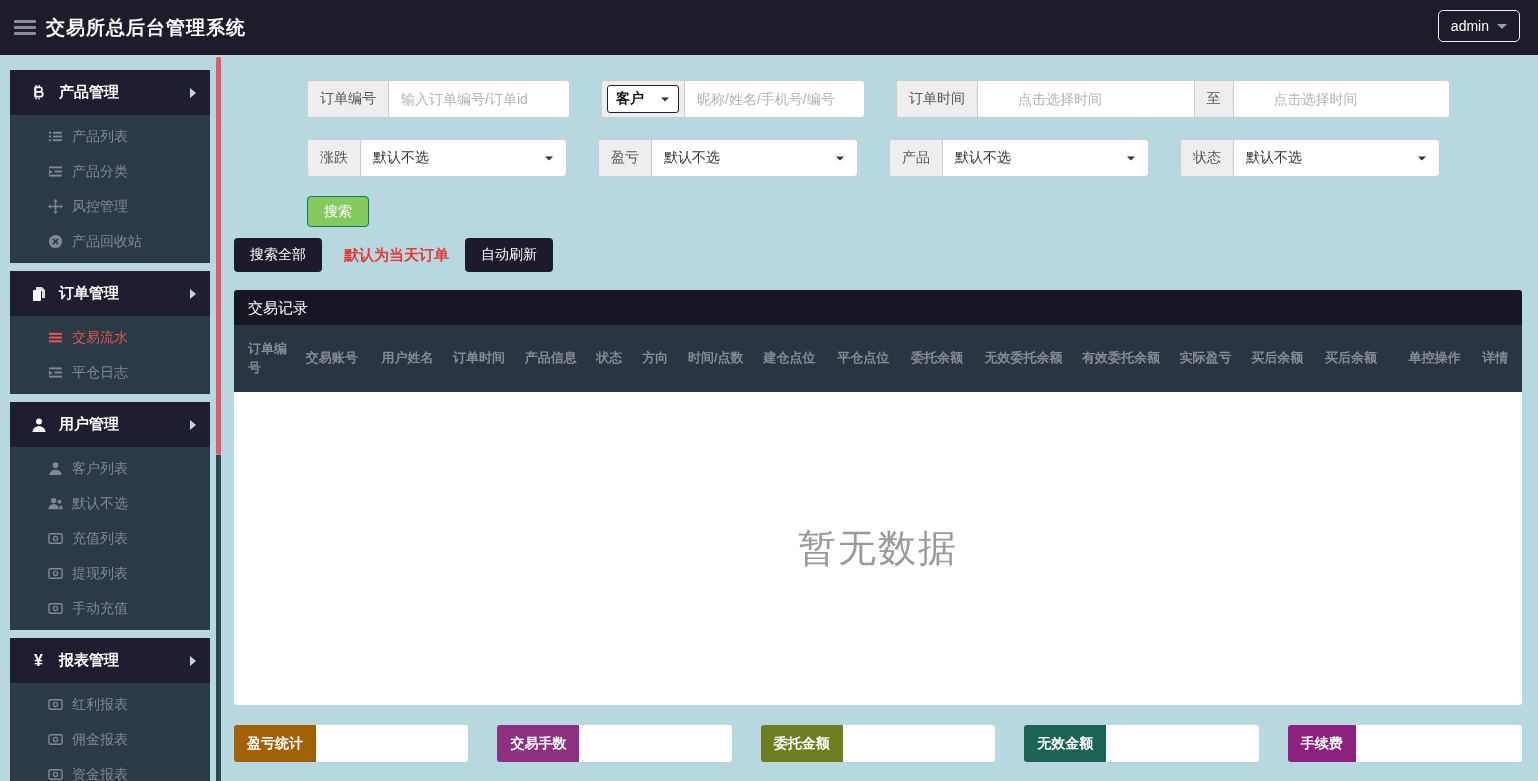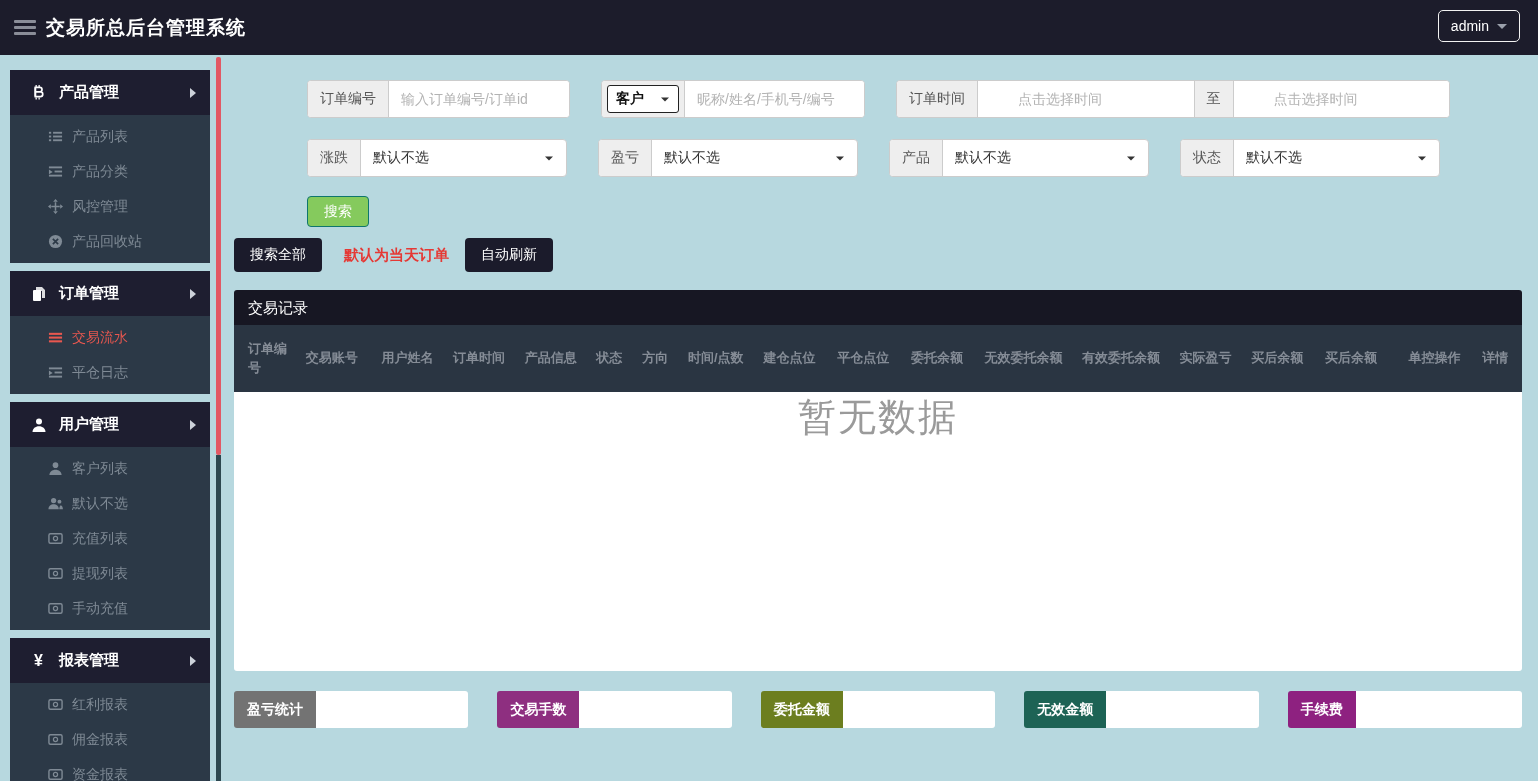--- a/index.html
+++ b/index.html
@@ -68,29 +68,29 @@
                 display:inline-block; font-family:inherit; }
   .actions { margin-top:11px; display:flex; align-items:center; }
   .btn-dark { height:34px; padding:0 16px; background:#1b1b2b; border:none; border-radius:4px;
               color:#fff; font-size:14px; cursor:pointer; font-family:Liberation Sans, sans-serif; }
   .note-red { color:#e53935; font-weight:bold; font-size:15px; margin-left:22px; margin-right:16px; }
   
   .panel { margin-top:18px; border-radius:3px; overflow:hidden; }
   .panel-title { height:35px; line-height:35px; background:#171723; color:#fff; font-size:15px; padding:0 14px; }
   .col-row { min-height:67px; background:#2a3542; display:flex; align-items:center; padding:0 0 0 14px; }
   .col { color:#858c96; font-size:13px; font-weight:bold; line-height:1.45; padding-right:6px; }
-  .tbody { height:279px; background:#fff; display:flex; align-items:flex-start; justify-content:center; }
+  .tbody { height:313px; background:#fff; display:flex; align-items:center; justify-content:center; }
   .empty-text { color:#9a9a9a; font-size:38px; letter-spacing:2px; }
   
   .stats { margin-top:20px; display:flex; gap:29px; }
   .stat { flex:1; display:flex; height:37px; border-radius:3px; overflow:hidden; }
   .stat .slabel { color:#fff; font-weight:bold; font-size:14px; display:flex; align-items:center;
                   padding:0 13px; white-space:nowrap; }
   .stat .sval { flex:1; background:#fff; }
-  .c0 { background:#737373; } .c1 { background:#8e2f80; } .c2 { background:#6c7e1f; }
+  .c0 { background:#a16207; } .c1 { background:#8e2f80; } .c2 { background:#6c7e1f; }
   .c3 { background:#171727; } .c4 { background:#1d6355; } .c5 { background:#8e2180; }
   svg { display:block; }
 </style>
 </head>
 <body>
 
 <header class="navbar">
   <div class="hamburger">
     <span></span>
       <span></span>

